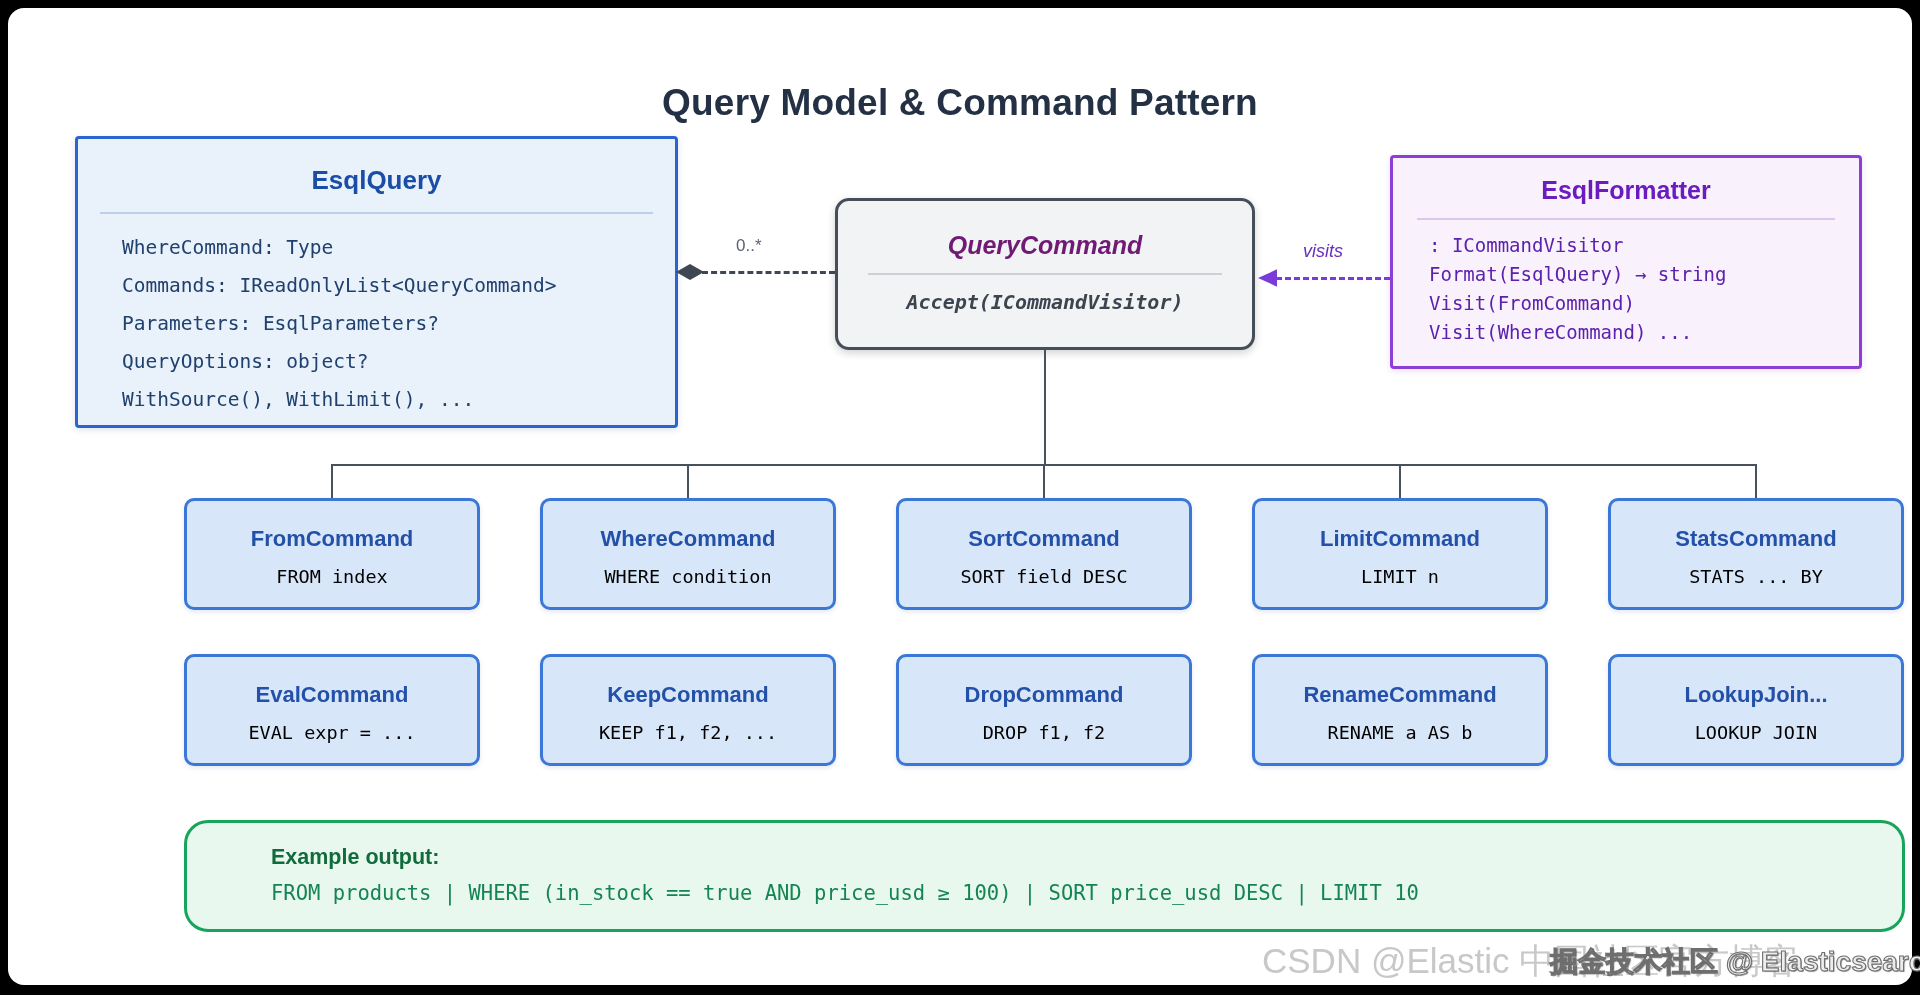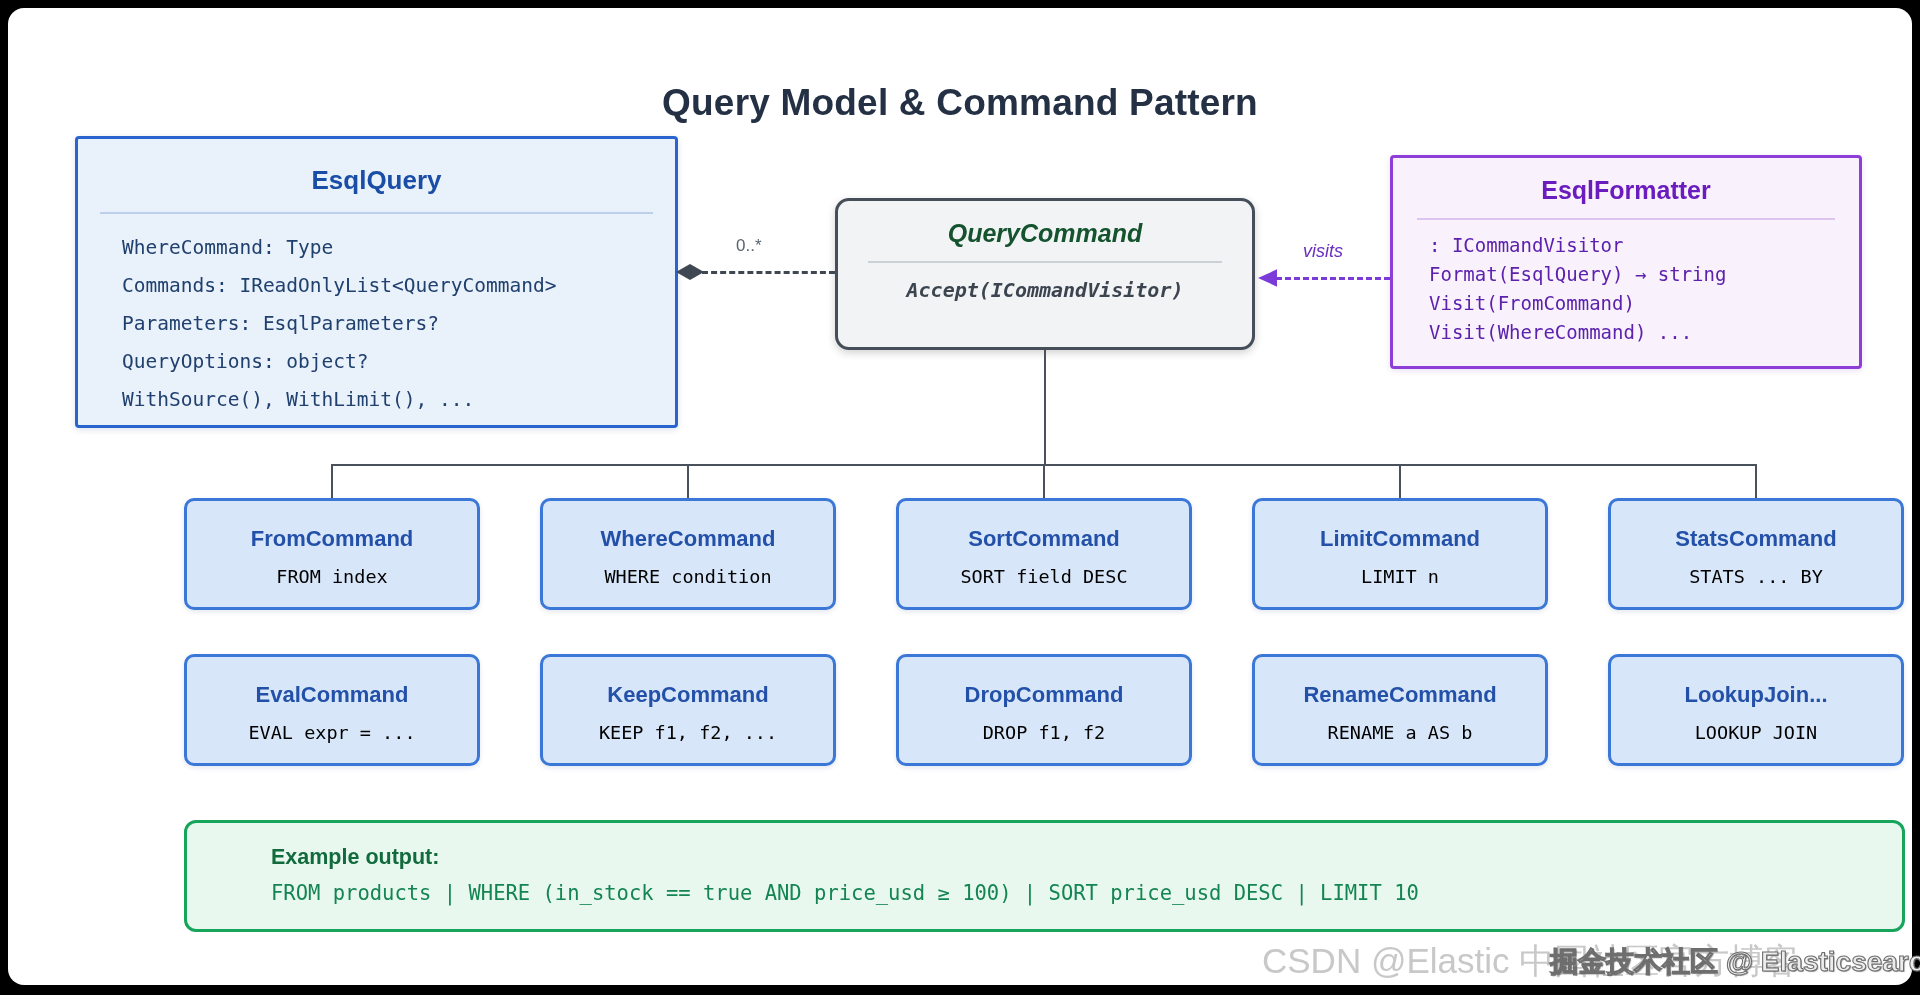--- a/index.html
+++ b/index.html
@@ -14,21 +14,21 @@
   .classbox { position:absolute; border-radius:4px; }
   .esqlquery { left:75px; top:136px; width:603px; height:292px;
     background:#e9f1fb; border:3px solid #2a65cf; box-shadow:0 2px 6px rgba(30,60,120,.14); }
   .querycommand { left:835px; top:198px; width:420px; height:152px;
     background:#f1f3f5; border:3px solid #454e59; border-radius:14px; box-shadow:0 3px 8px rgba(0,0,0,.18); }
   .esqlformatter { left:1390px; top:135px; width:472px; height:214px;
     background:#f9f2fc; border:3px solid #8d3ed8; box-shadow:0 2px 6px rgba(110,40,170,.14);margin-top:20px; }
 
   .class-title { text-align:center; font-weight:700; font-size:26px; }
   .esqlquery .class-title { padding-top:26px; color:#1a4da5; }
-  .querycommand .class-title { padding-top:18px; color:#14532d; font-style:italic; font-size:25px; }
+  .querycommand .class-title { padding-top:30px; color:#701a75; font-style:italic; font-size:25px; }
   .esqlformatter .class-title { padding-top:18px; color:#6a1cbf; font-size:25px; }
 
   .divider { height:2px; }
   .esqlquery .divider { margin:16px 22px 0; background:#bcd0ec; }
   .querycommand .divider { margin:13px 30px 0; background:#ccd1d7; }
   .esqlformatter .divider { margin:13px 24px 0; background:#dcc6f0; }
 
   .members { font-family:"DejaVu Sans Mono", monospace; }
   .esqlquery .members { margin:15px 0 0 44px; font-size:19.5px; line-height:38px; color:#20406e; }
   .esqlformatter .members { margin:11px 0 0 36px; font-size:19px; line-height:29px; color:#5c21ad; }
@@ -54,21 +54,21 @@
 
   
   .cmdbox { position:absolute; width:296px; height:112px; background:#d8e6f9;
     border:3px solid #3a77d6; border-radius:10px; text-align:center;
     box-shadow:0 2px 5px rgba(30,60,120,.12); }
   .cmd-name { margin-top:25px; font-size:22px; font-weight:700; color:#2350a8; }
   .cmd-syntax { margin-top:14px; font-family:"DejaVu Sans Mono", monospace; font-size:18.5px; color:#000000; }
 
   
   .example-box { position:absolute; left:184px; top:820px; width:1721px; height:112px;
-    background:#e8f8ef; border:3px solid #17a45b; border-radius:12px; padding:22px 0 0 84px; }
+    background:#e8f8ef; border:3px solid #17a45b; border-radius:24px; padding:22px 0 0 84px; }
   .example-label { font-size:21.5px; font-weight:700; color:#116b3c; }
   .example-code { margin-top:11px; font-family:"DejaVu Sans Mono", monospace; font-size:20.5px; color:#148552; }
 
   
   .wm { position:absolute; white-space:nowrap; }
   .wm-csdn { left:1262px; top:938px; font-size:35px; color:#c8c8c8; }
   .wm-juejin { left:1550px; top:943px; font-size:28px; font-weight:700; color:#ededed;
     -webkit-text-stroke:1.1px #6e6e6e; text-shadow:1px 1px 1px rgba(80,80,80,.55); }
 </style>
 </head>

